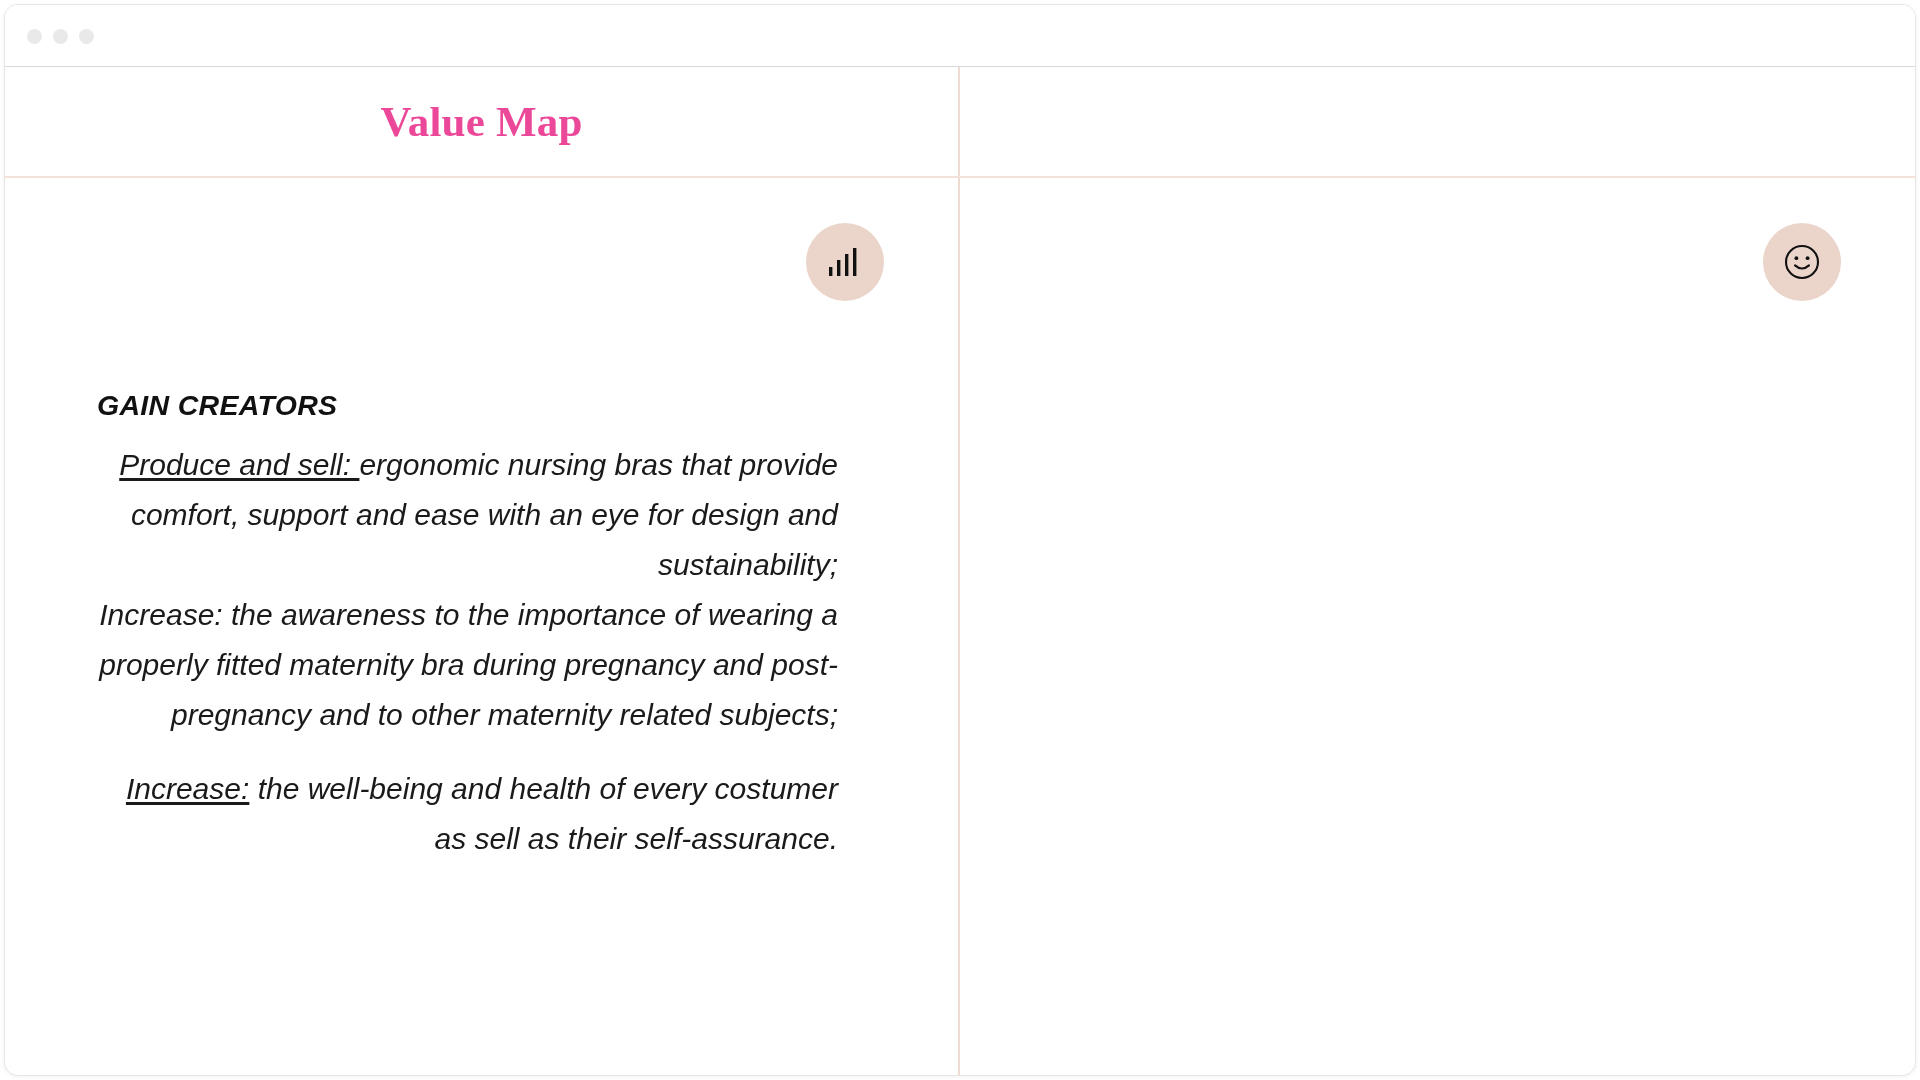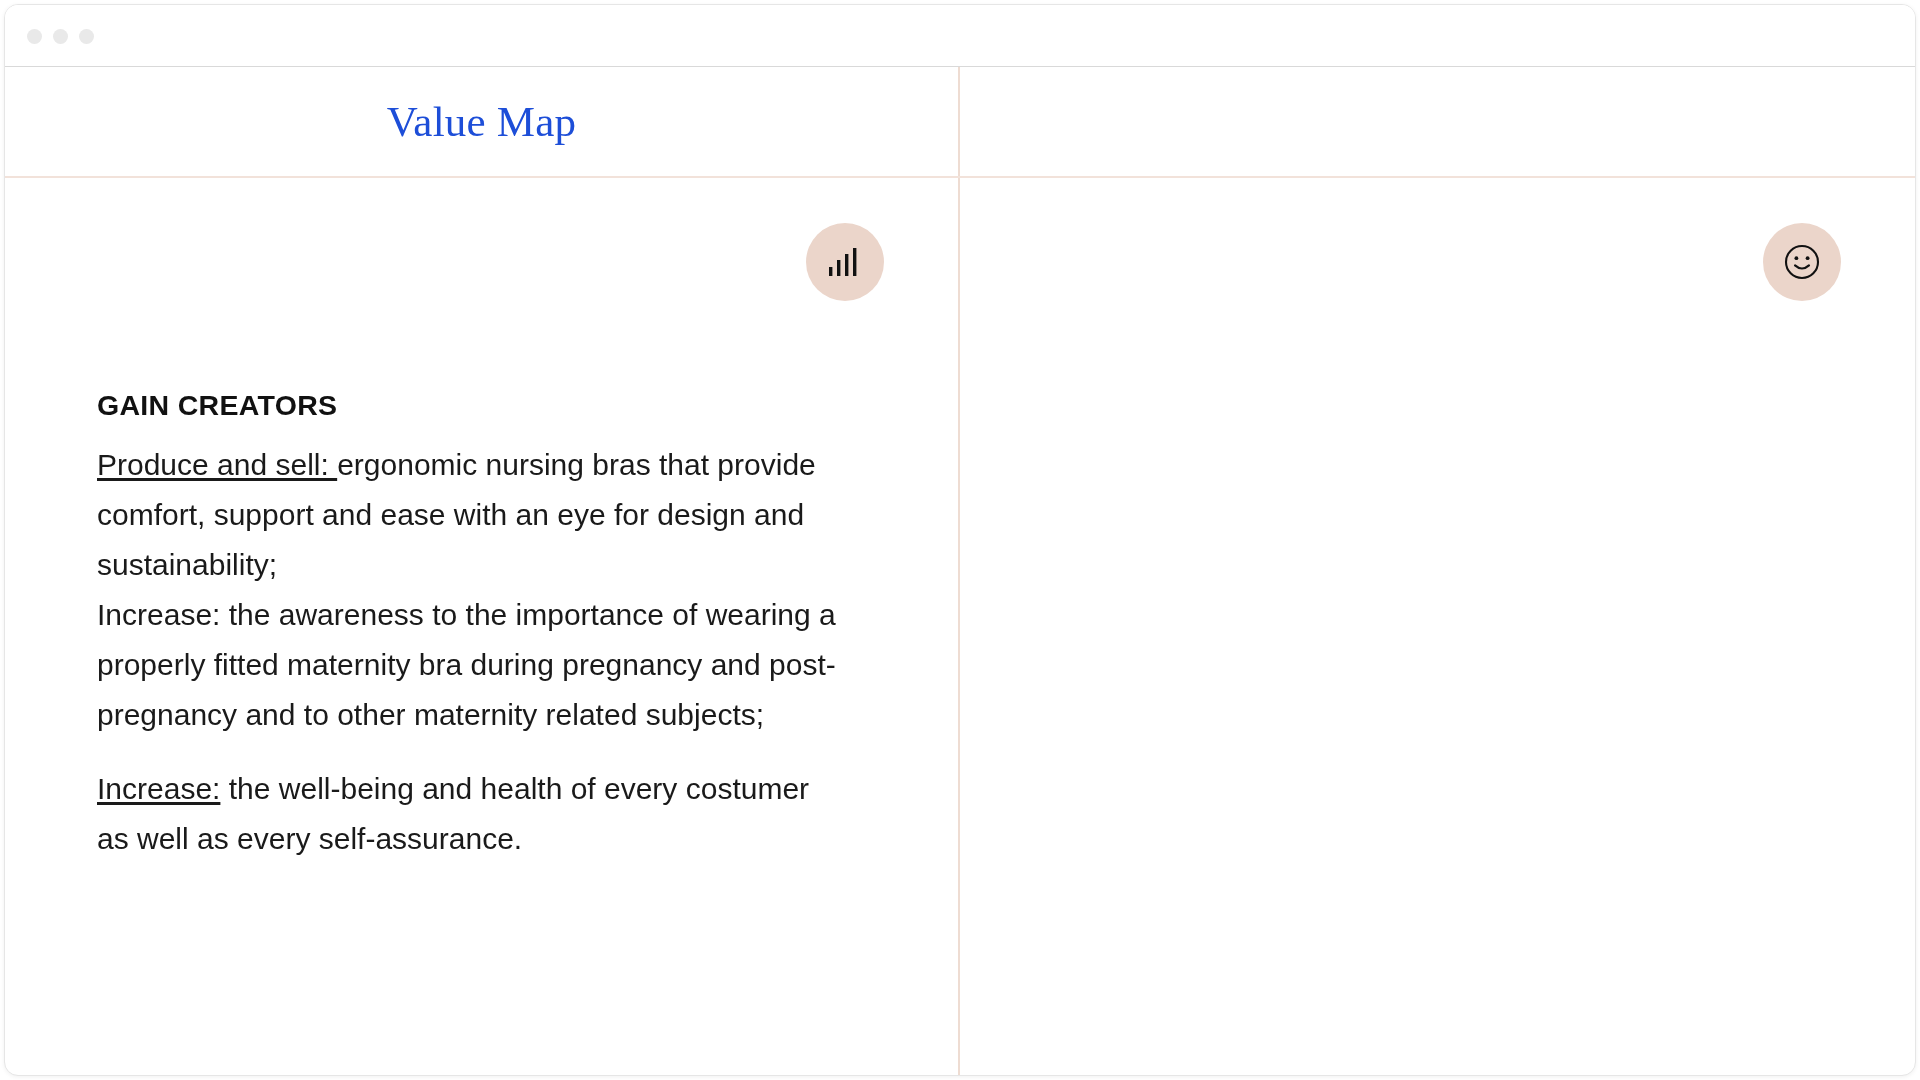--- a/index.html
+++ b/index.html
@@ -67,35 +67,36 @@
     display: flex;
     align-items: center;
     justify-content: center;
     box-sizing: border-box;
   }
   .header-cell.left {
     border-right: 2px solid #eedcd2;
   }
   .header-title {
     font-family: "Liberation Serif", serif;
-    font-weight: normal;
+    font-weight: bold;
     font-size: 43px;
-    color: #1d4ed8;
+    color: #ec4899;
     letter-spacing: 0.2px;
     white-space: nowrap;
   }
 
   
   .body-row {
     position: absolute;
     left: 0;
     top: 173px;
     width: 100%;
     height: 897px;
     display: flex;
+    font-style: italic;
   }
   .col {
     flex: 0 0 50%;
     position: relative;
     box-sizing: border-box;
   }
   .col.left {
     border-right: 2px solid #eedcd2;
   }
 
@@ -128,20 +129,21 @@
     margin: 0 0 18px 0;
     line-height: 1.2;
   }
 
   .para {
     font-size: 30px;
     line-height: 50px;
     color: #1a1a1a;
     margin: 0 0 24px 0;
     font-weight: 400;
+    text-align: right;
   }
   .para:last-child { margin-bottom: 0; }
   .lead-underline { text-decoration: underline; text-underline-offset: 3px; }
 </style>
 </head>
 <body>
 
 <div class="window">
 
   <div class="titlebar">
@@ -173,21 +175,21 @@
       </div>
 
       <div class="content left">
         <div class="section-heading">GAIN CREATORS</div>
 
         <p class="para">
           <span class="lead-underline">Produce and sell: </span><span>ergonomic nursing bras that provide comfort, support and ease with an eye for design and sustainability;<br>Increase: the awareness to the importance of wearing a properly fitted maternity bra during pregnancy and post-pregnancy and to other maternity related subjects;</span>
         </p>
 
         <p class="para">
-          <span class="lead-underline">Increase:</span><span> the well-being and health of every costumer as well as every self-assurance.</span>
+          <span class="lead-underline">Increase:</span><span> the well-being and health of every costumer as sell as their self-assurance.</span>
         </p>
       </div>
     </div>
 
     <div class="col right">
       <div class="badge">
         <span>
           <svg width="38" height="38" viewBox="0 0 38 38">
             <circle cx="19" cy="19" r="16" fill="none" stroke="#111" stroke-width="2.1"></circle>
             <circle cx="13.4" cy="15.2" r="1.9" fill="#111"></circle>

